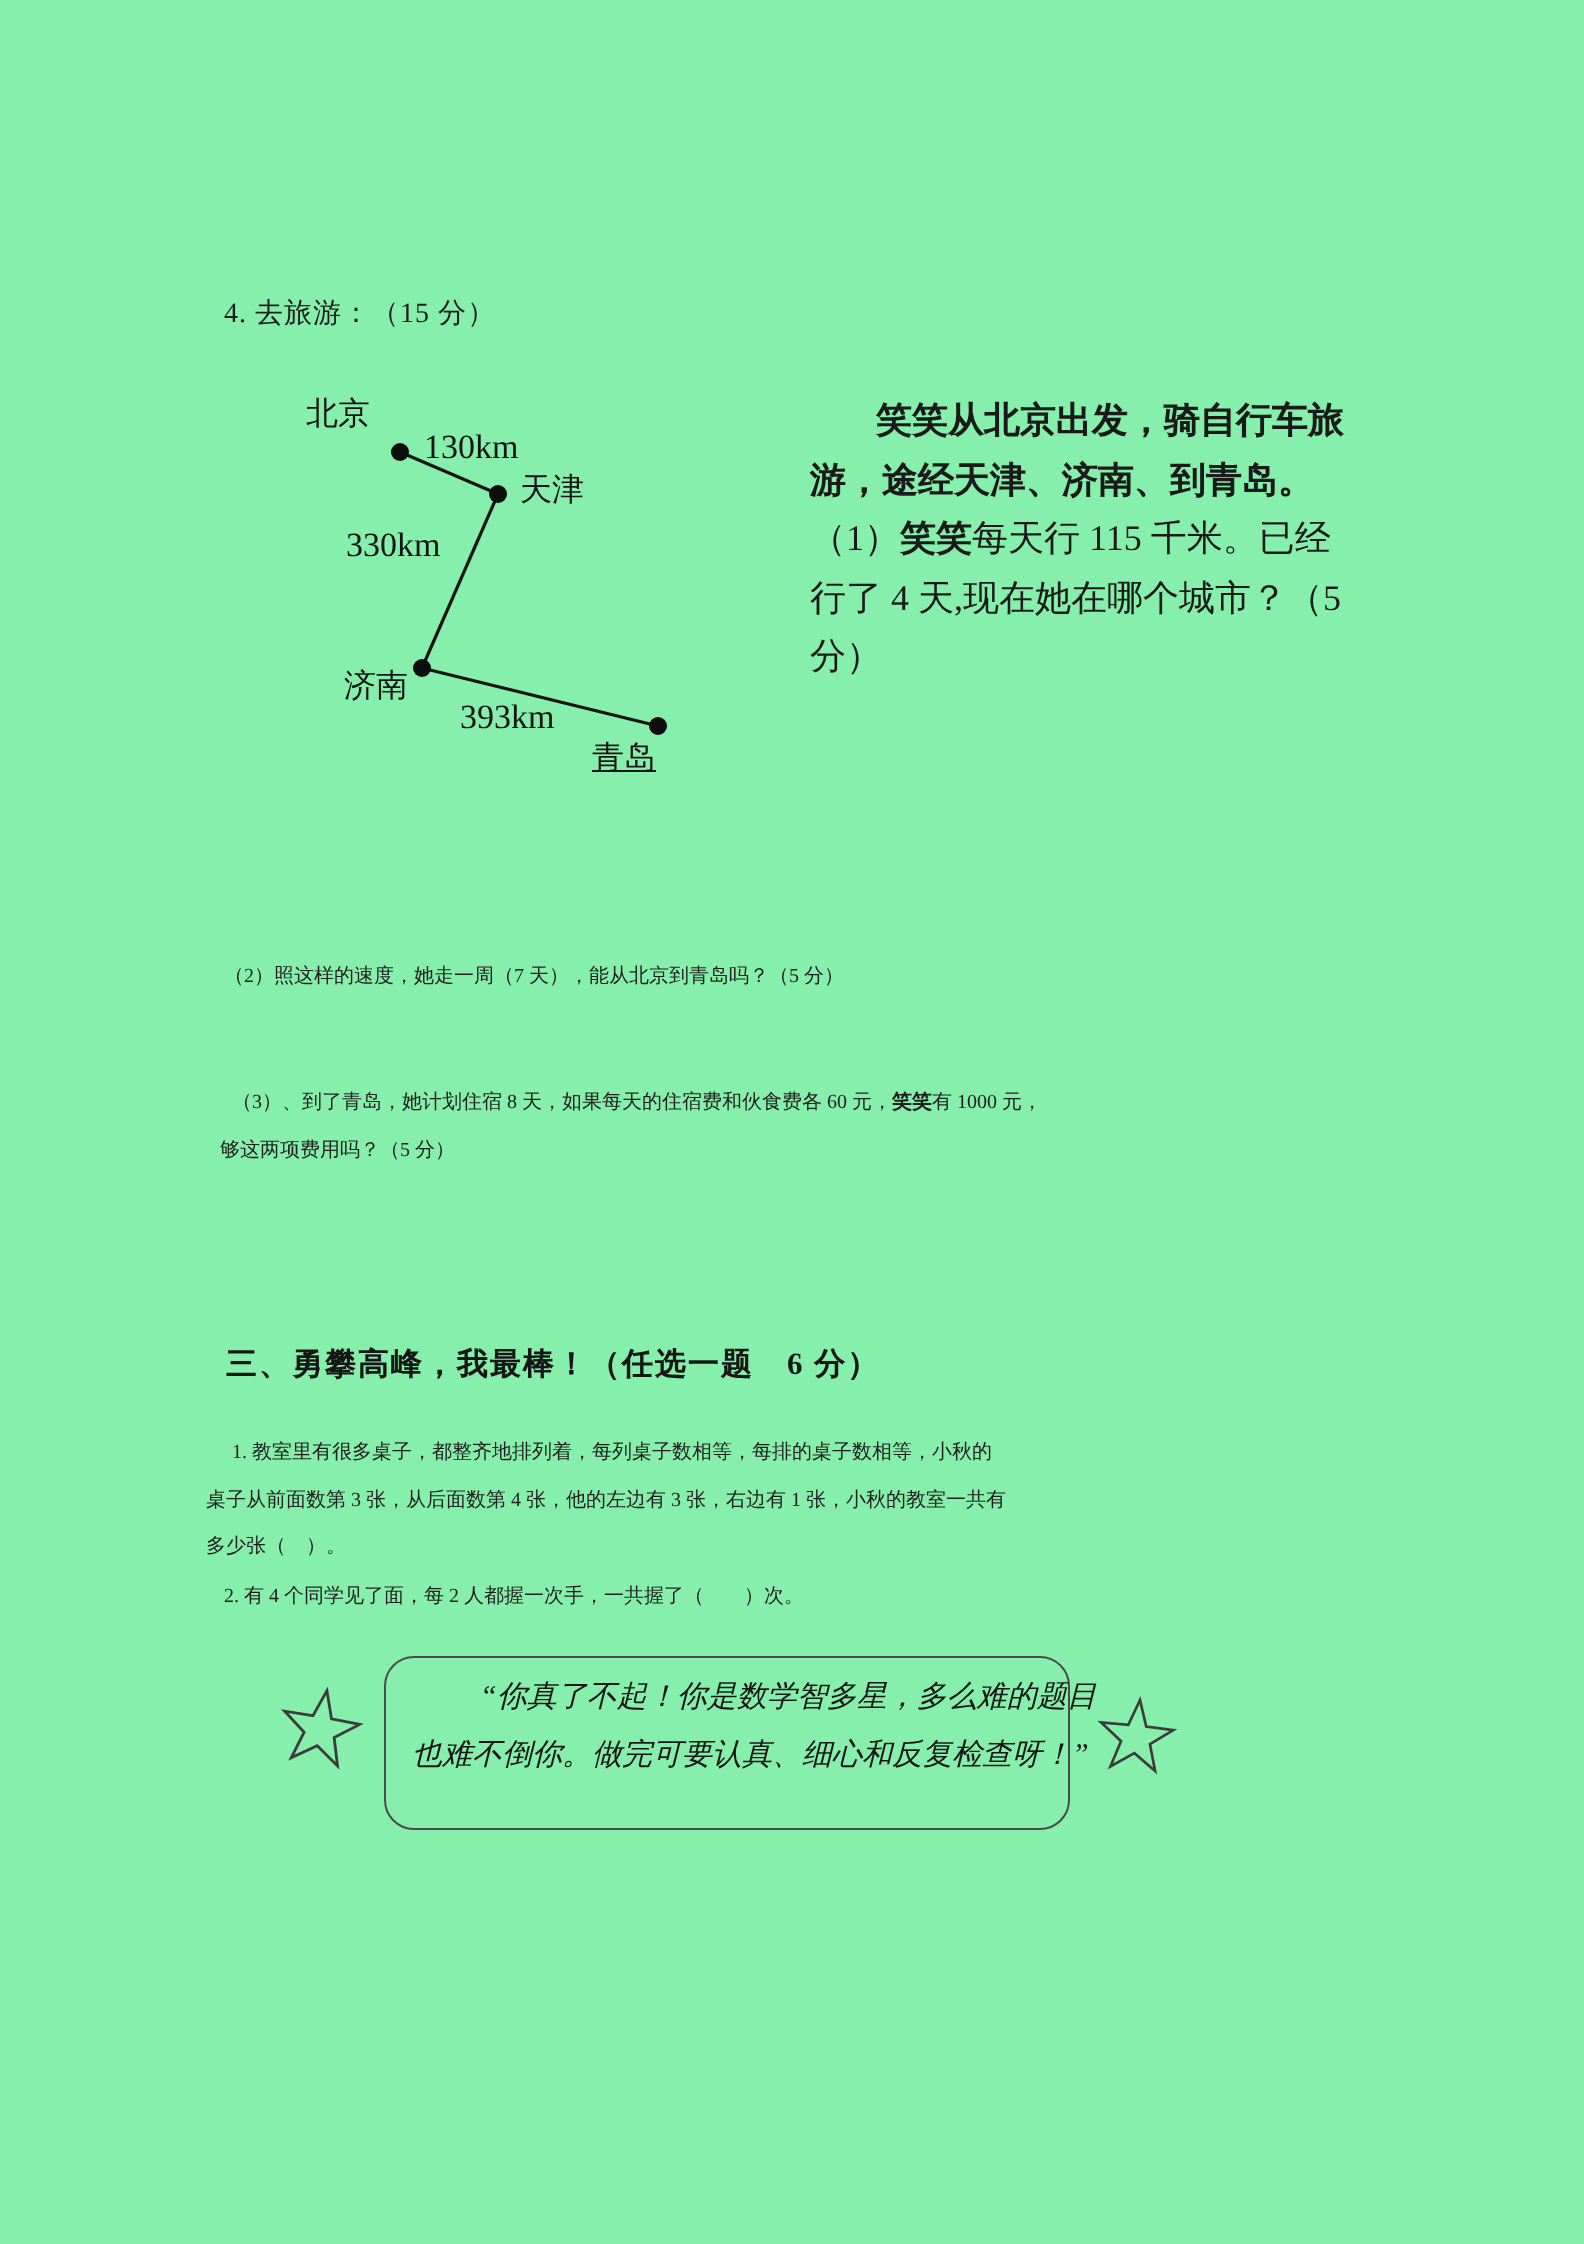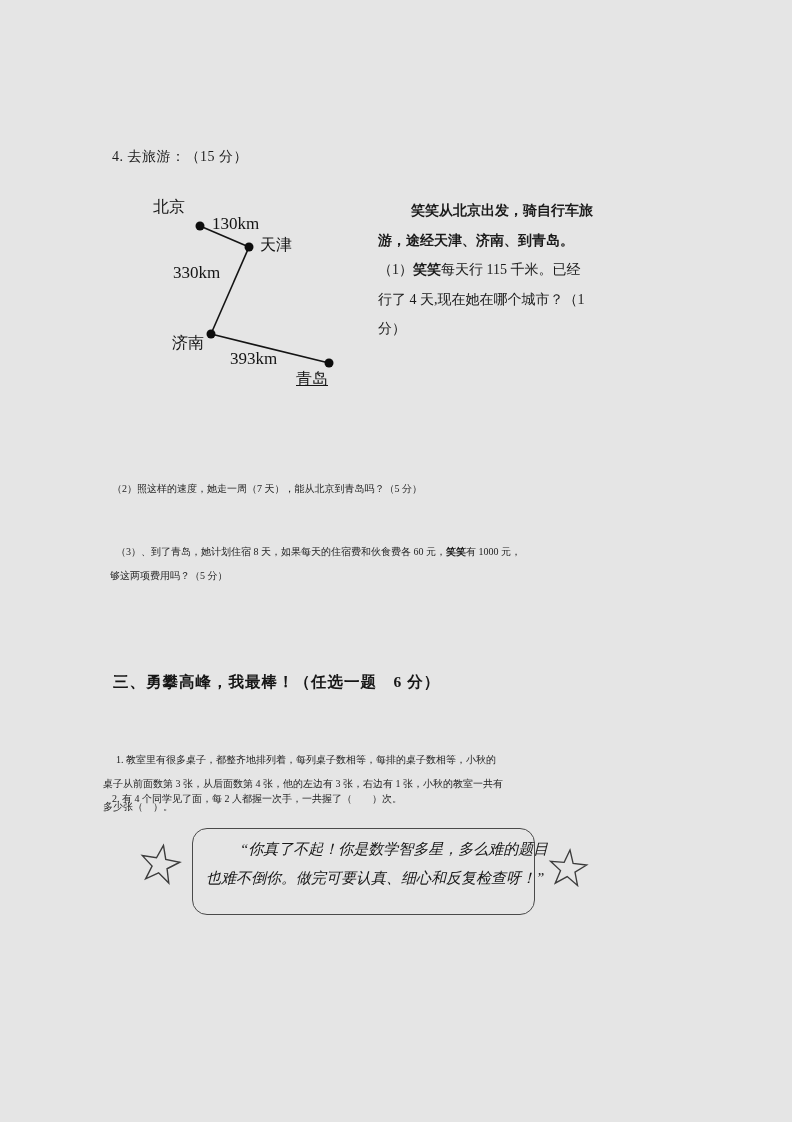--- a/index.html
+++ b/index.html
@@ -4,21 +4,21 @@
 <style>
   html, body {
     margin: 0;
     padding: 0;
     background: #ffffff;
   }
   .page {
     position: relative;
     width: 792px;
     height: 1122px;
-    background: #e5e5e5;
+    background: #86efac;
     font-family: "Liberation Serif", "DejaVu Serif", serif;
     color: #1d1d1d;
     overflow: hidden;
   }
   .abs { position: absolute; }
 
   .q4-title {
     left: 112px; top: 148px;
     font-size: 14px;
     letter-spacing: 0.5px;
@@ -33,23 +33,23 @@
     color: #141414;
   }
   .dist-label {
     font-size: 17px;
     white-space: nowrap;
     color: #141414;
   }
 
   
   .problem-block {
-    left: 378px; top: 196px;
+    left: 405px; top: 196px;
     width: 282px;
-    font-size: 14px;
+    font-size: 18px;
     line-height: 29.5px;
     color: #1a1a1a;
   }
   .problem-block .line { white-space: nowrap; }
   .bold { font-weight: bold; }
   .indent2 { padding-left: 33px; }
 
   .body-text {
     font-size: 10px;
     color: #1e1e1e;
@@ -63,21 +63,21 @@
   .sec3-heading {
     left: 113px; top: 672px;
     font-size: 15.5px;
     font-weight: bold;
     letter-spacing: 1px;
     white-space: nowrap;
     color: #161616;
   }
 
   .item1-block { left: 103px; top: 715px; width: 600px; }
-  .item1-block .l1 { padding-left: 13px; white-space: nowrap; margin-top: 33px; }
+  .item1-block .l1 { padding-left: 13px; white-space: nowrap; }
   .item1-block div { white-space: nowrap; }
   .item2-line { left: 112px; top: 787px; white-space: nowrap; }
 
   
   .enc-box {
     left: 192px; top: 828px;
     width: 343px; height: 87px;
     border: 1.3px solid #4a4a4a;
     border-radius: 15px;
     box-sizing: border-box;
@@ -115,21 +115,21 @@
   <span class="abs city-label" style="left:260px; top:235px;">天津</span>
   <span class="abs dist-label" style="left:173px; top:263px;">330km</span>
   <span class="abs city-label" style="left:172px; top:333px;">济南</span>
   <span class="abs dist-label" style="left:230px; top:349px;">393km</span>
   <span class="abs city-label" style="left:296px; top:369px;text-decoration:underline;">青岛</span>
 
   <div class="abs problem-block">
     <div class="line bold indent2">笑笑从北京出发，骑自行车旅</div>
     <div class="line bold">游，途经天津、济南、到青岛。</div>
     <div class="line"><span>（1）</span><span class="bold">笑笑</span><span>每天行 115 千米。已经</span></div>
-    <div class="line">行了 4 天,现在她在哪个城市？（1</div>
+    <div class="line">行了 4 天,现在她在哪个城市？（5</div>
     <div class="line">分）</div>
   </div>
 
   <div class="abs body-text q2-line">（2）照这样的速度，她走一周（7 天），能从北京到青岛吗？（5 分）</div>
 
   <div class="abs body-text q3-block">
     <div class="l1"><span>（3）、到了青岛，她计划住宿 8 天，如果每天的住宿费和伙食费各 60 元，</span><span class="bold">笑笑</span><span>有 1000 元，</span></div>
     <div class="l2">够这两项费用吗？（5 分）</div>
   </div>
 

